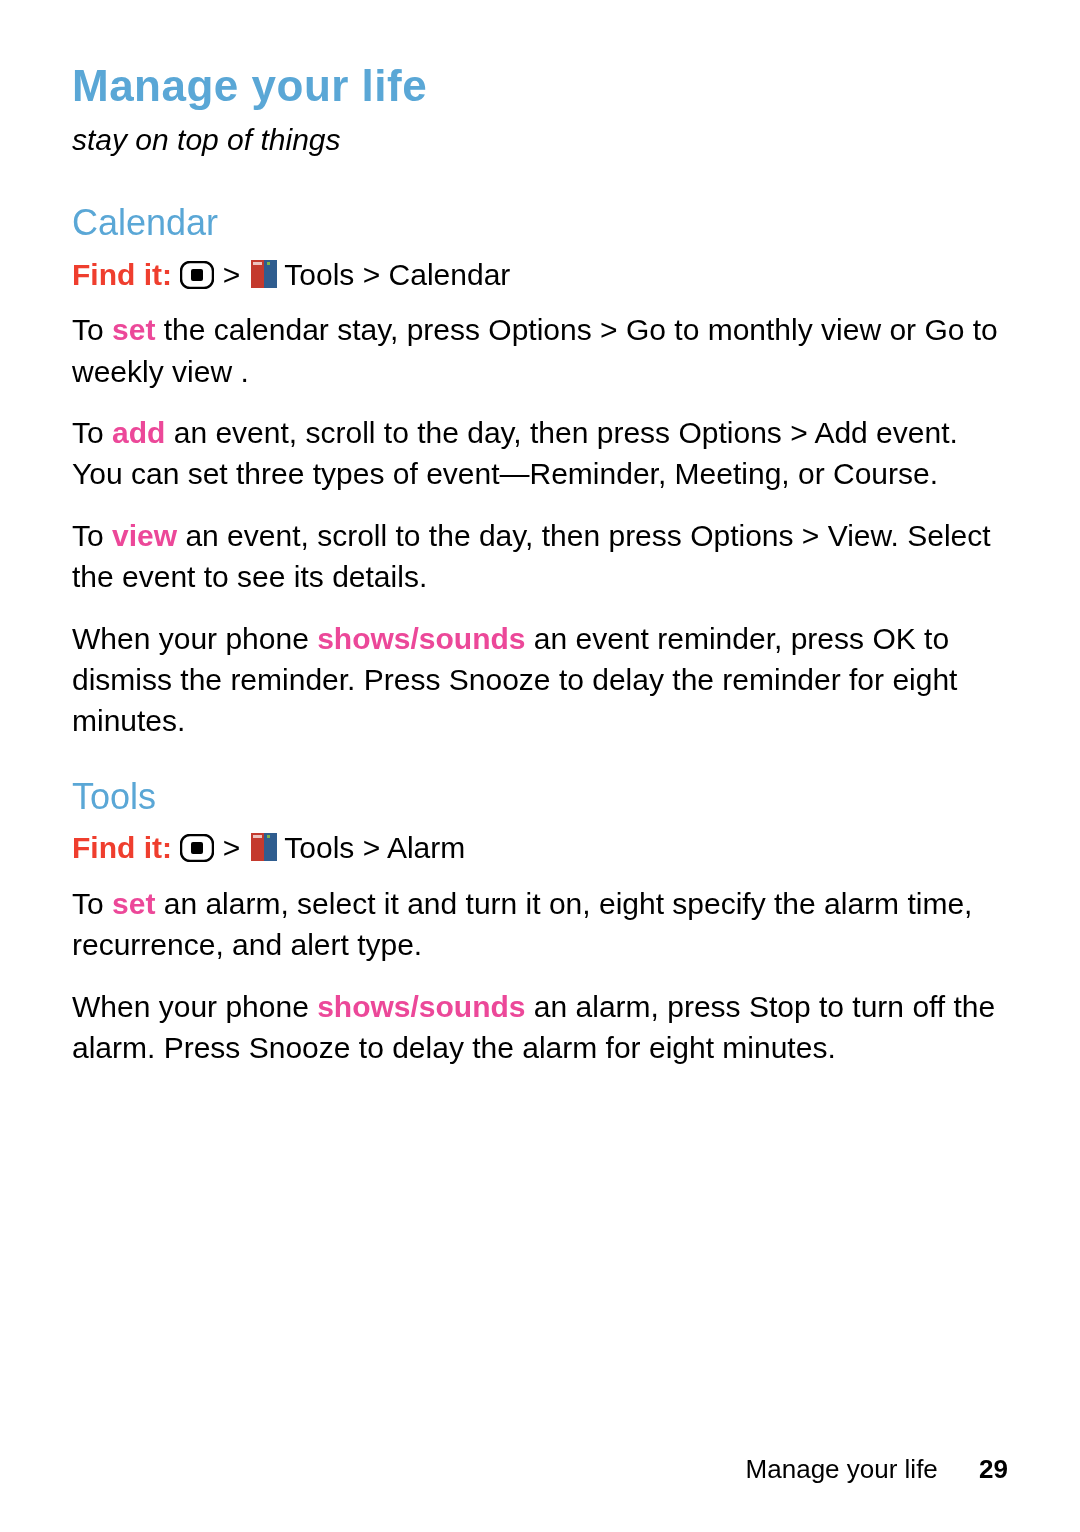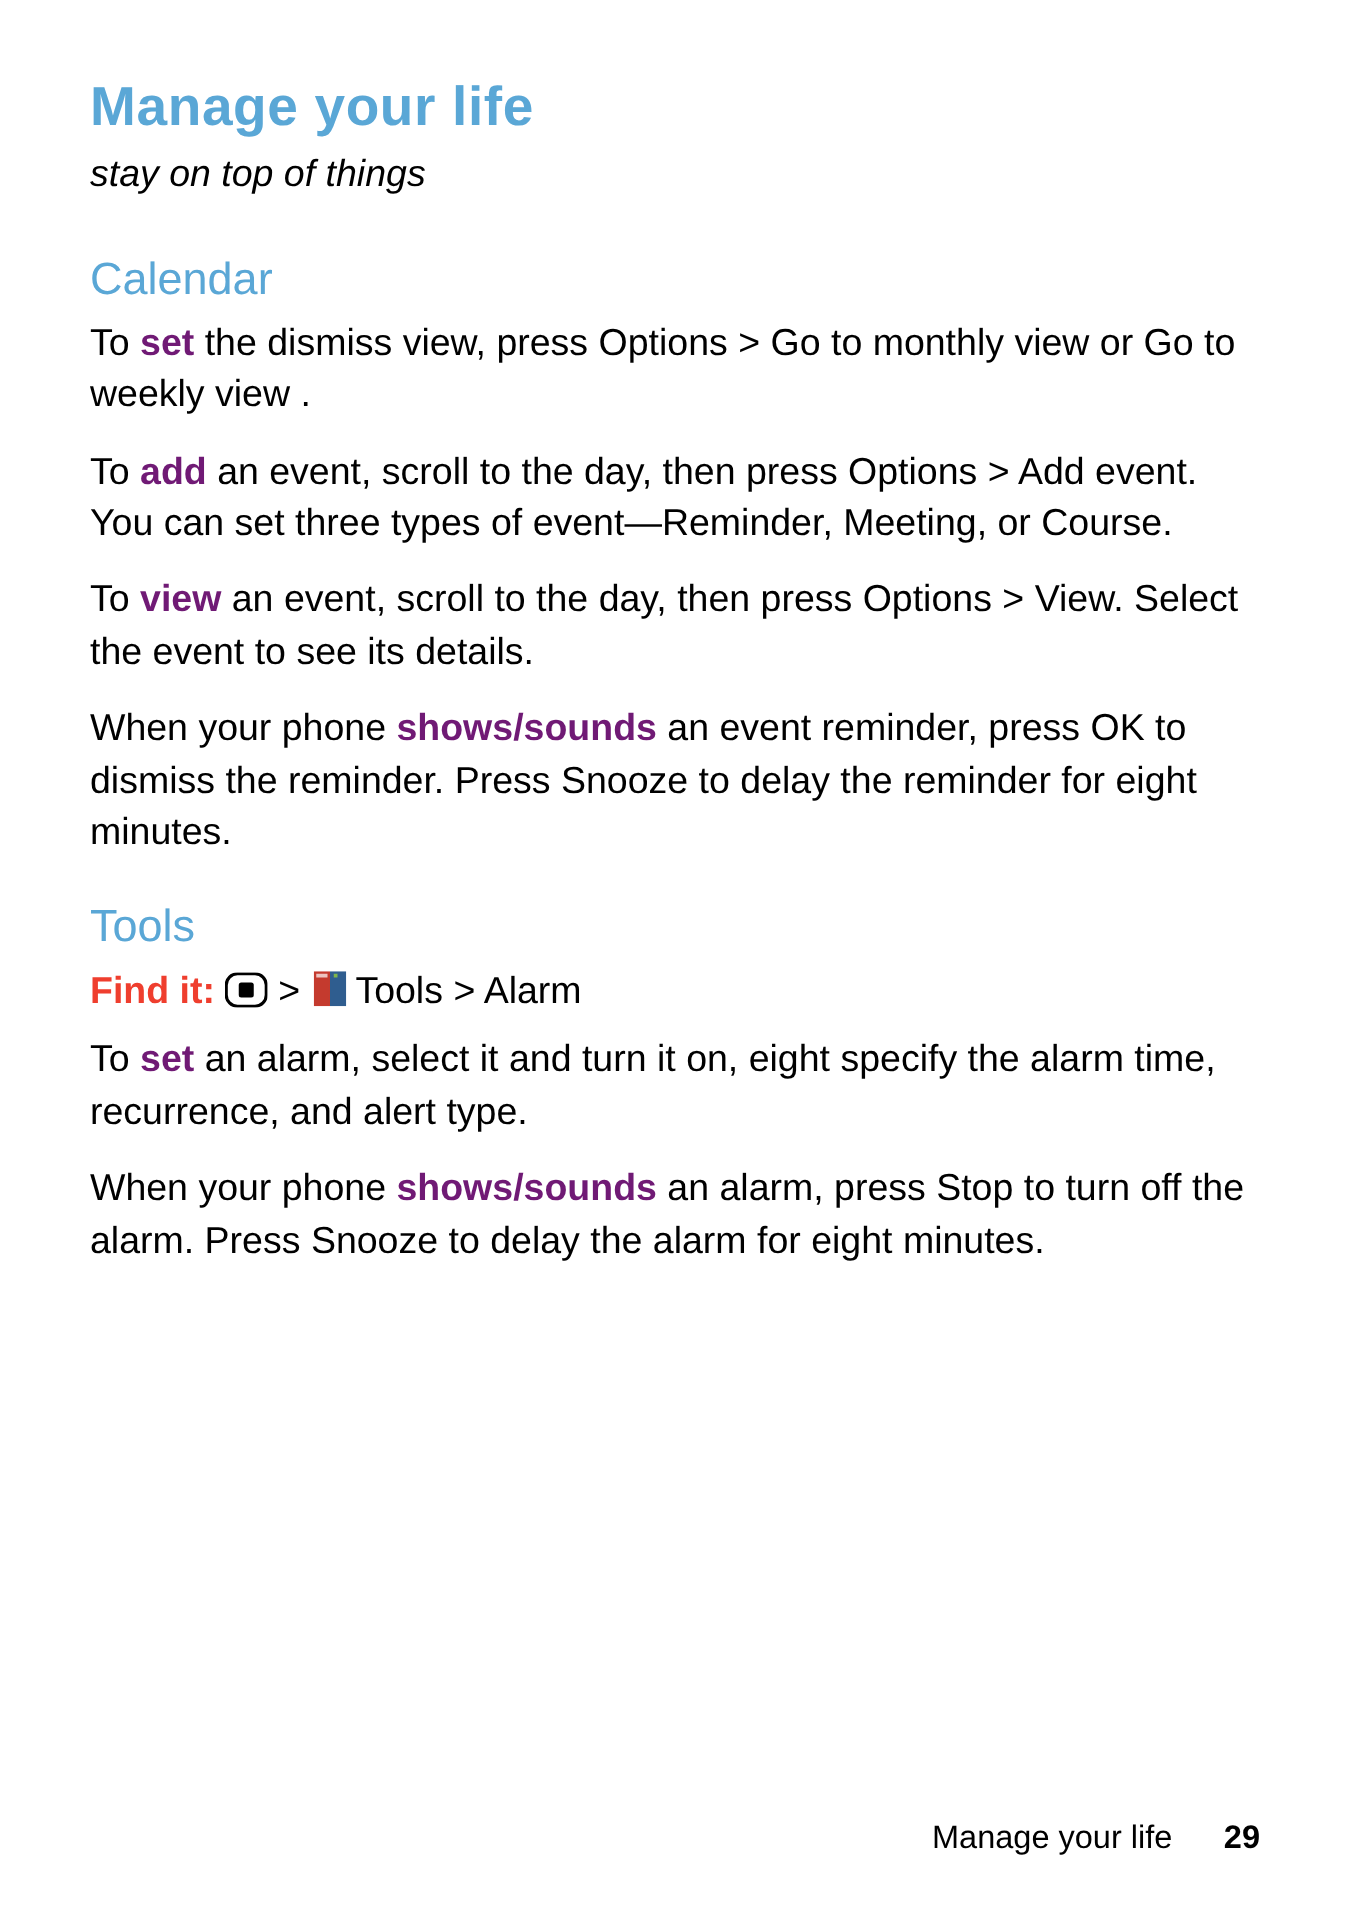--- a/index.html
+++ b/index.html
@@ -37,21 +37,21 @@
     margin: 30px 0 6px 0;
   }
   .h2.first { margin-top: 0; }
   .findit-line {
     margin: 0 0 10px 0;
   }
   .findit-label {
     color: #ef3e2e;
     font-weight: bold;
   }
-  .hl { color: #701a75; font-weight: bold; }
+  .hl { color: #ec4899; font-weight: bold; }
   .uikey {
     font-family: Arial, Helvetica, sans-serif;
   }
   p.body {
     margin: 0 0 20px 0;
   }
   .icon-home {
     display: inline-block;
     vertical-align: -4px;
   }
@@ -74,23 +74,44 @@
 </head>
 <body>
 
 <div class="page">
 
   <div class="h1">Manage your life</div>
   <div class="sub">stay on top of things</div>
 
   <div class="h2 first">Calendar</div>
 
+  <div class="findit-line">
+    <span class="findit-label">Find it:</span>
+    <span class="icon-home">
+      <svg width="34" height="28" viewBox="0 0 34 28">
+        <rect x="1" y="1" width="32" height="26" rx="9" ry="9" fill="none" stroke="#000" stroke-width="2.5"></rect>
+        <rect x="11" y="8" width="12" height="12" rx="2" fill="#000"></rect>
+      </svg>
+    </span>
+    <span>&gt;</span>
+    <span class="icon-tools">
+      <svg width="26" height="28" viewBox="0 0 26 28">
+        <rect x="0" y="0" width="13" height="28" fill="#c43a2e"></rect>
+        <rect x="13" y="0" width="13" height="28" fill="#2f5d8f"></rect>
+        <rect x="2" y="2" width="9" height="3" fill="#fff" opacity="0.7"></rect>
+        <rect x="16" y="2" width="3" height="3" fill="#7fb54a"></rect>
+      </svg>
+    </span>
+    <span>Tools</span>
+    <span>&gt;</span>
+    <span>Calendar</span>
+  </div>
 
   <p class="body">
-    <span>To </span><span class="hl">set</span><span> the dismiss view, press </span><span class="uikey">Options</span><span> &gt; </span><span class="uikey">Go to monthly view</span><span>   or </span><span class="uikey">Go to weekly view</span><span>  .</span>
+    <span>To </span><span class="hl">set</span><span> the calendar stay, press </span><span class="uikey">Options</span><span> &gt; </span><span class="uikey">Go to monthly view</span><span>   or </span><span class="uikey">Go to weekly view</span><span>  .</span>
   </p>
 
   <p class="body">
     <span>To </span><span class="hl">add</span><span> an event, scroll to the day, then press </span><span class="uikey">Options</span><span> &gt; </span><span class="uikey">Add event</span><span>. You can set three types of event—</span><span class="uikey">Reminder</span><span>, </span><span class="uikey">Meeting</span><span>, or </span><span class="uikey">Course</span><span>.</span>
   </p>
 
   <p class="body">
     <span>To </span><span class="hl">view</span><span> an event, scroll to the day, then press </span><span class="uikey">Options</span><span> &gt; </span><span class="uikey">View</span><span>. Select the event to see its details.</span>
   </p>
 

